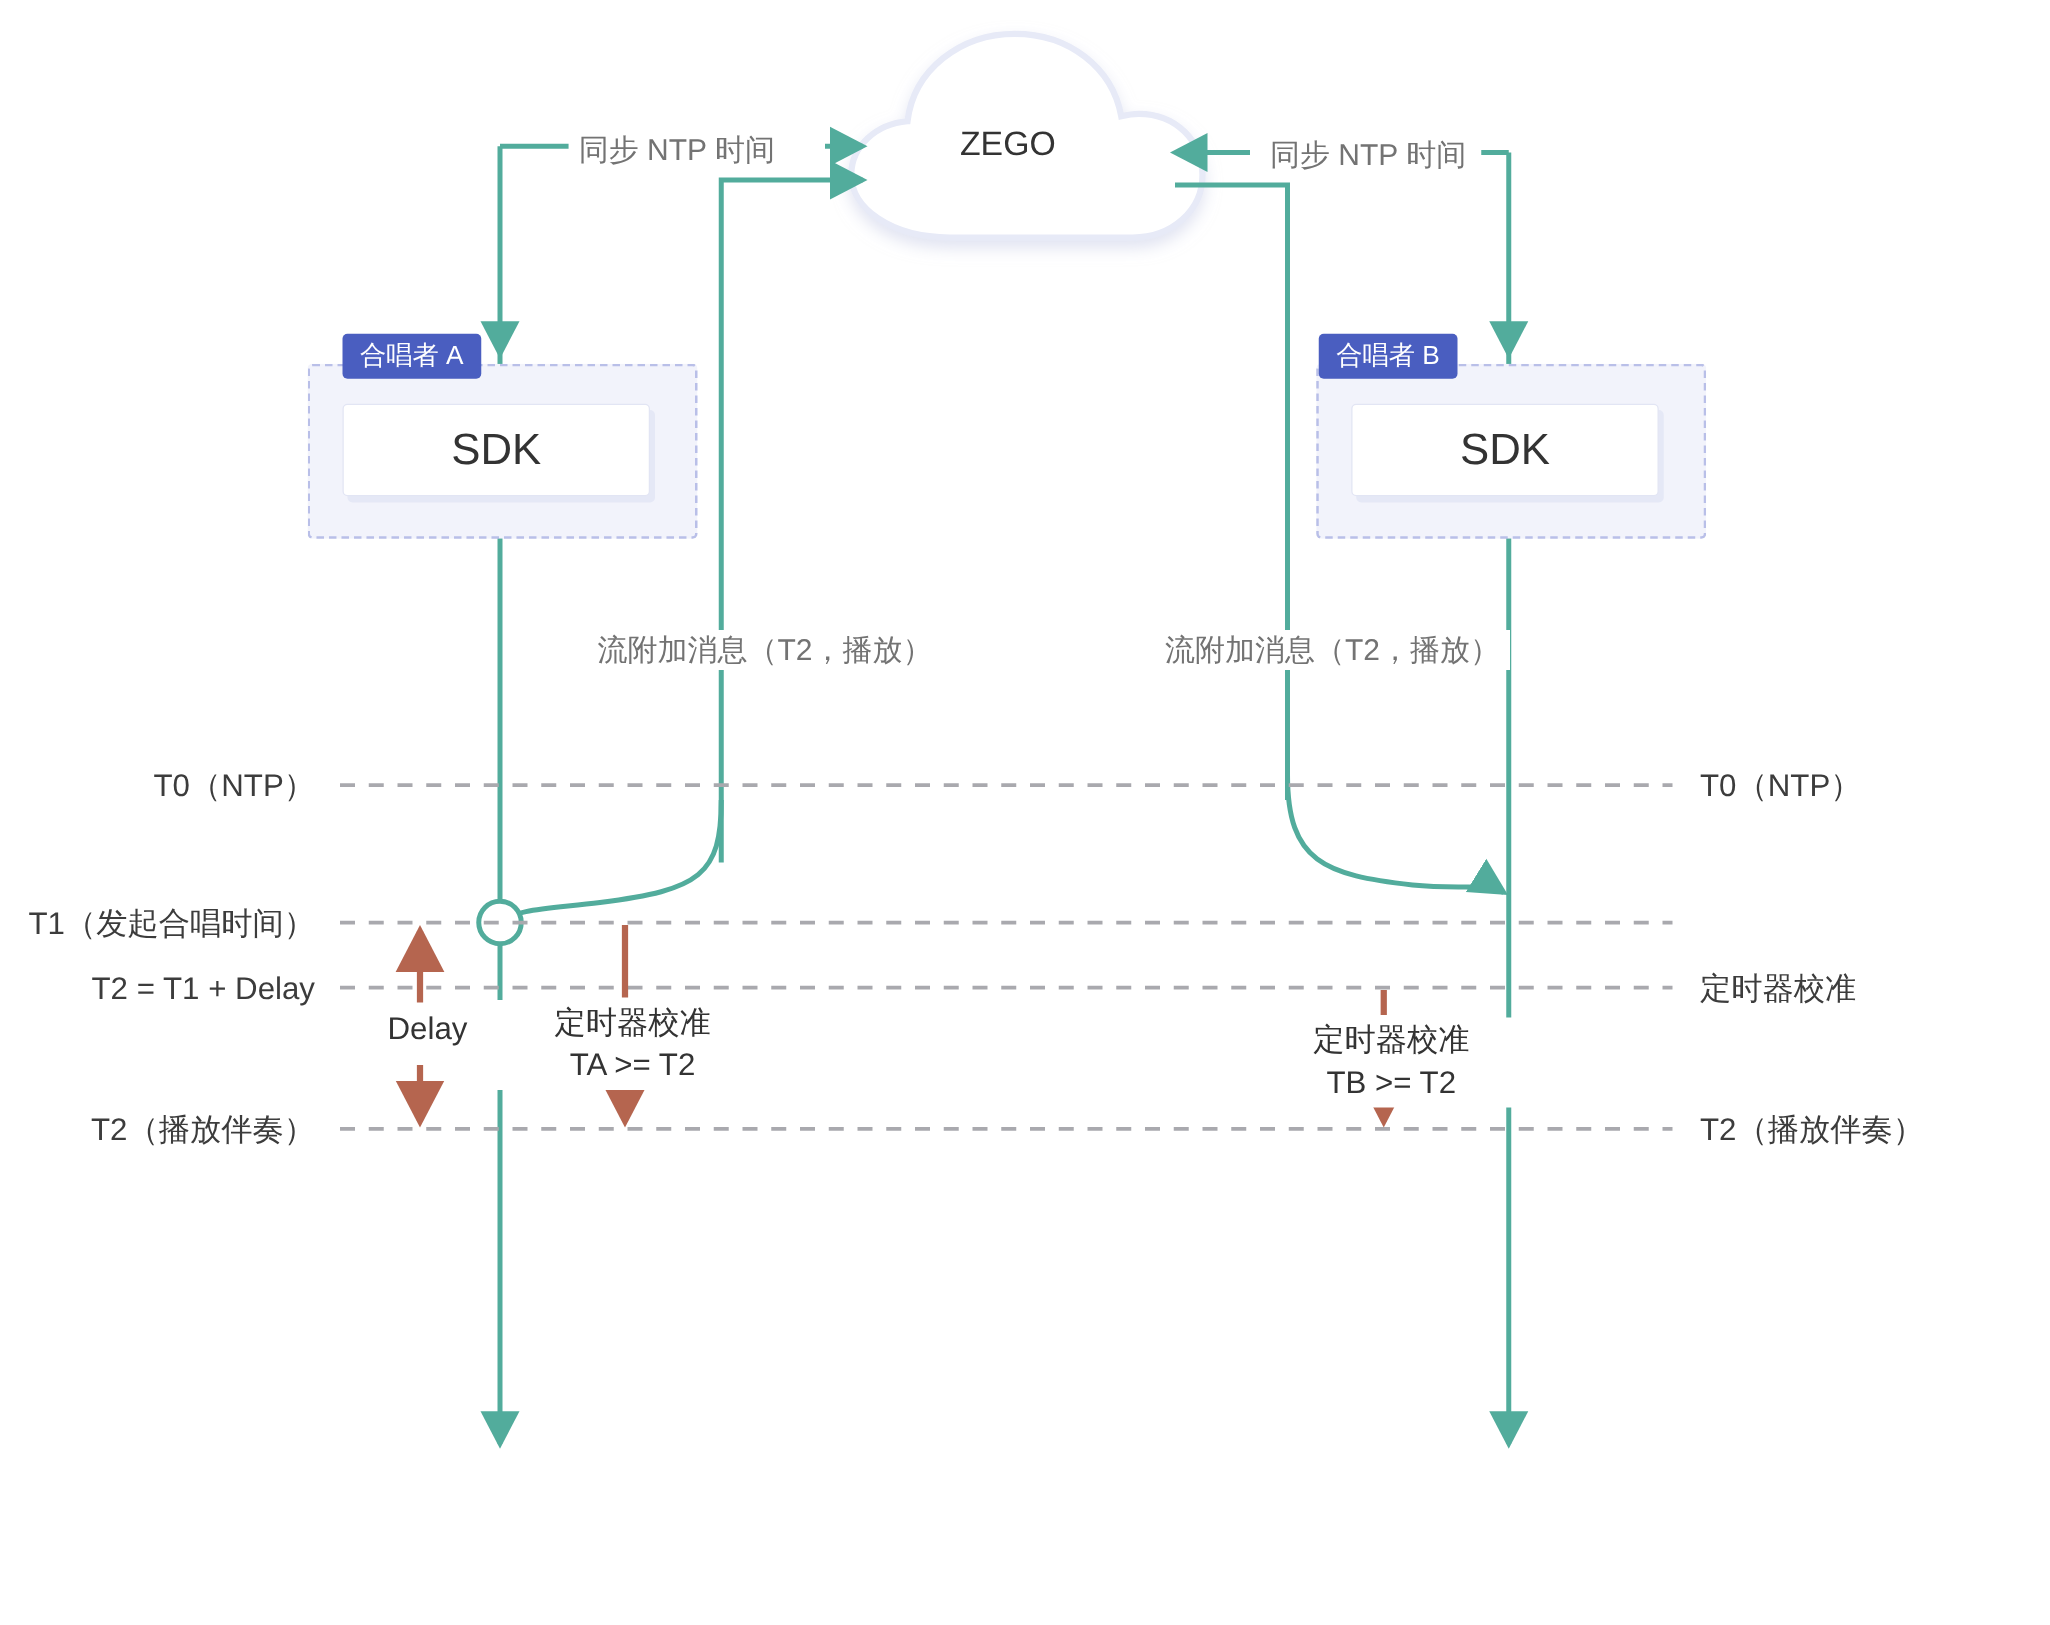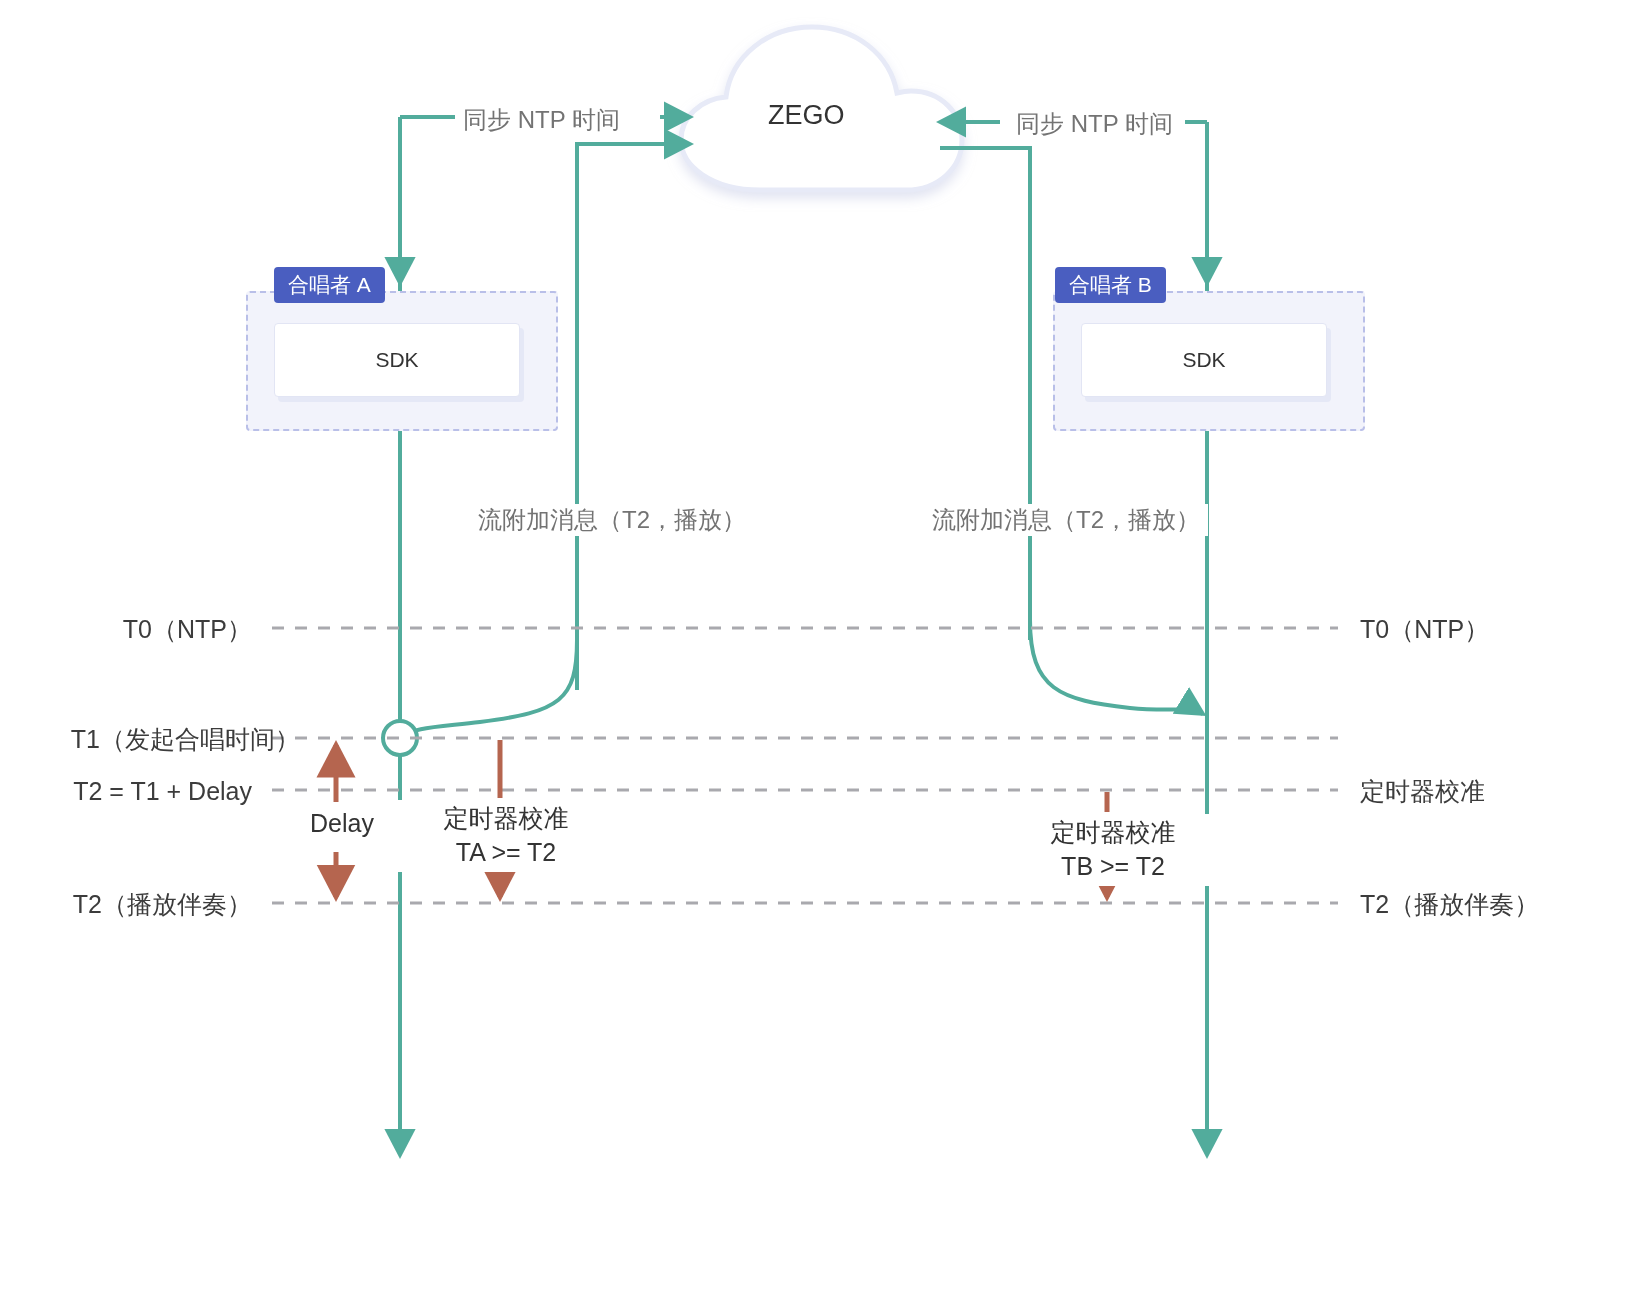--- a/index.html
+++ b/index.html
@@ -56,21 +56,21 @@
   .sdk-box {
     position: absolute;
     background: #ffffff;
     border: 1px solid #e2e5f4;
     border-radius: 4px;
     box-shadow: 4px 5px 0 0 #e5e8f6;
     display: flex;
     align-items: center;
     justify-content: center;
     color: #333333;
-    font-size: 21px;
+    font-size: 35px;
     box-sizing: border-box;
   }
   .cloud-label {
     position: absolute;
     color: #333333;
     font-size: 27px;
     white-space: nowrap;
   }
   .edge-label {
     position: absolute;
@@ -171,21 +171,21 @@
   <div class="party-badge" style="left:1055px; top:267px;">合唱者 B</div>
   <div class="sdk-box" style="left:1081px; top:323px; width:246px; height:74px;">SDK</div>
 
   <div class="edge-label" style="left:455px; top:104px;">同步 NTP 时间</div>
   <div class="edge-label" style="left:1008px; top:108px;">同步 NTP 时间</div>
 
   <div class="edge-label" style="left:470px; top:504px;">流附加消息（T2，播放）</div>
   <div class="edge-label" style="left:924px; top:504px;">流附加消息（T2，播放）</div>
 
   <div class="lbl right" style="left:0px; top:613px; width:252px;">T0（NTP）</div>
-  <div class="lbl right" style="left:0px; top:723px; width:252px;padding-left:48px;">T1（发起合唱时间）</div>
+  <div class="lbl right" style="left:0px; top:723px; width:252px;">T1（发起合唱时间）</div>
   <div class="lbl right" style="left:0px; top:775px; width:252px;">T2 = T1 + Delay</div>
   <div class="lbl right" style="left:0px; top:888px; width:252px;">T2（播放伴奏）</div>
 
   <div class="lbl" style="left:1360px; top:613px;">T0（NTP）</div>
   <div class="lbl" style="left:1360px; top:723px;"></div>
   <div class="lbl" style="left:1360px; top:775px;">定时器校准</div>
   <div class="lbl" style="left:1360px; top:888px;">T2（播放伴奏）</div>
 
   <div class="note" style="left:271px; top:805px; width:130px;">Delay</div>
   <div class="note" style="left:385px; top:800px; width:230px;">定时器校准

